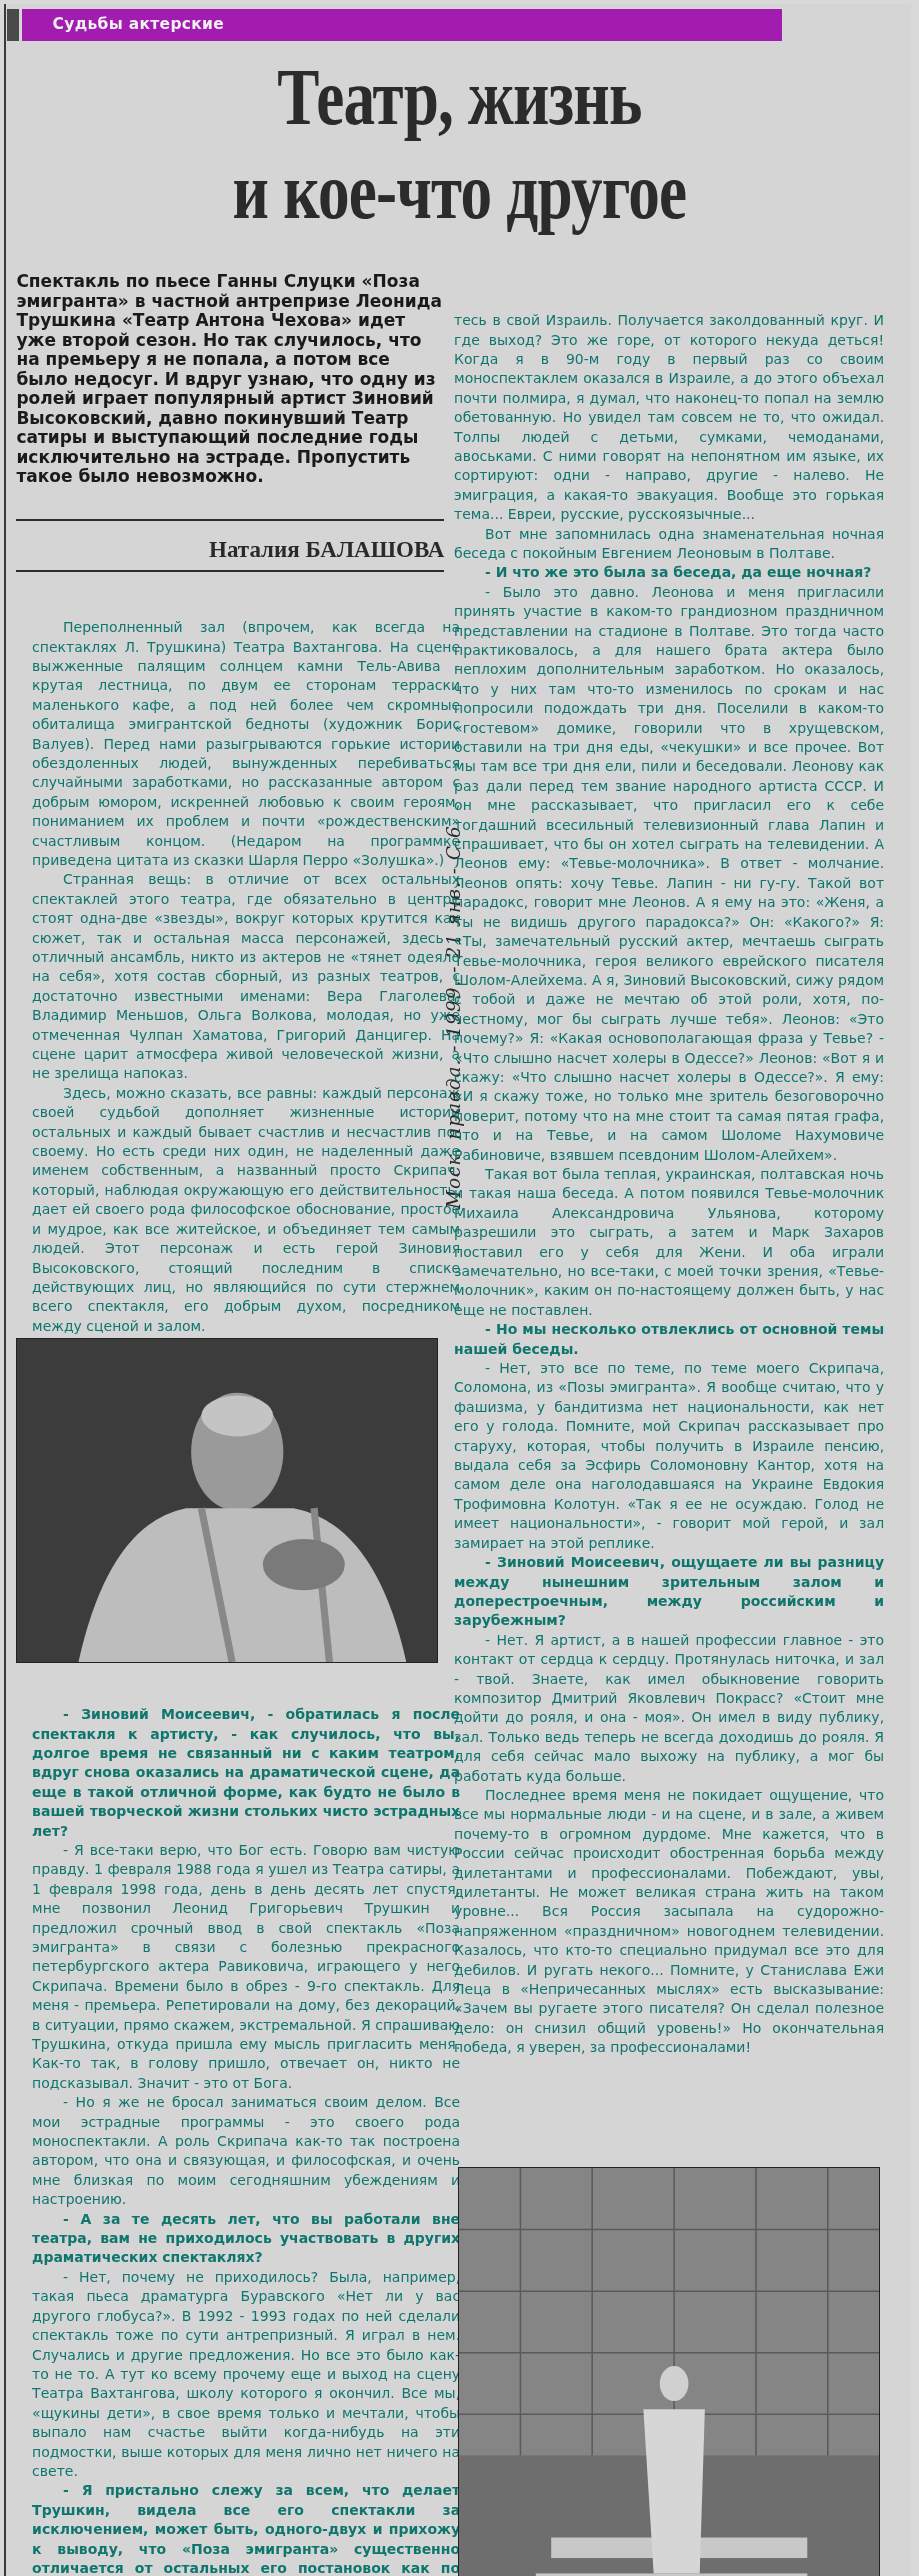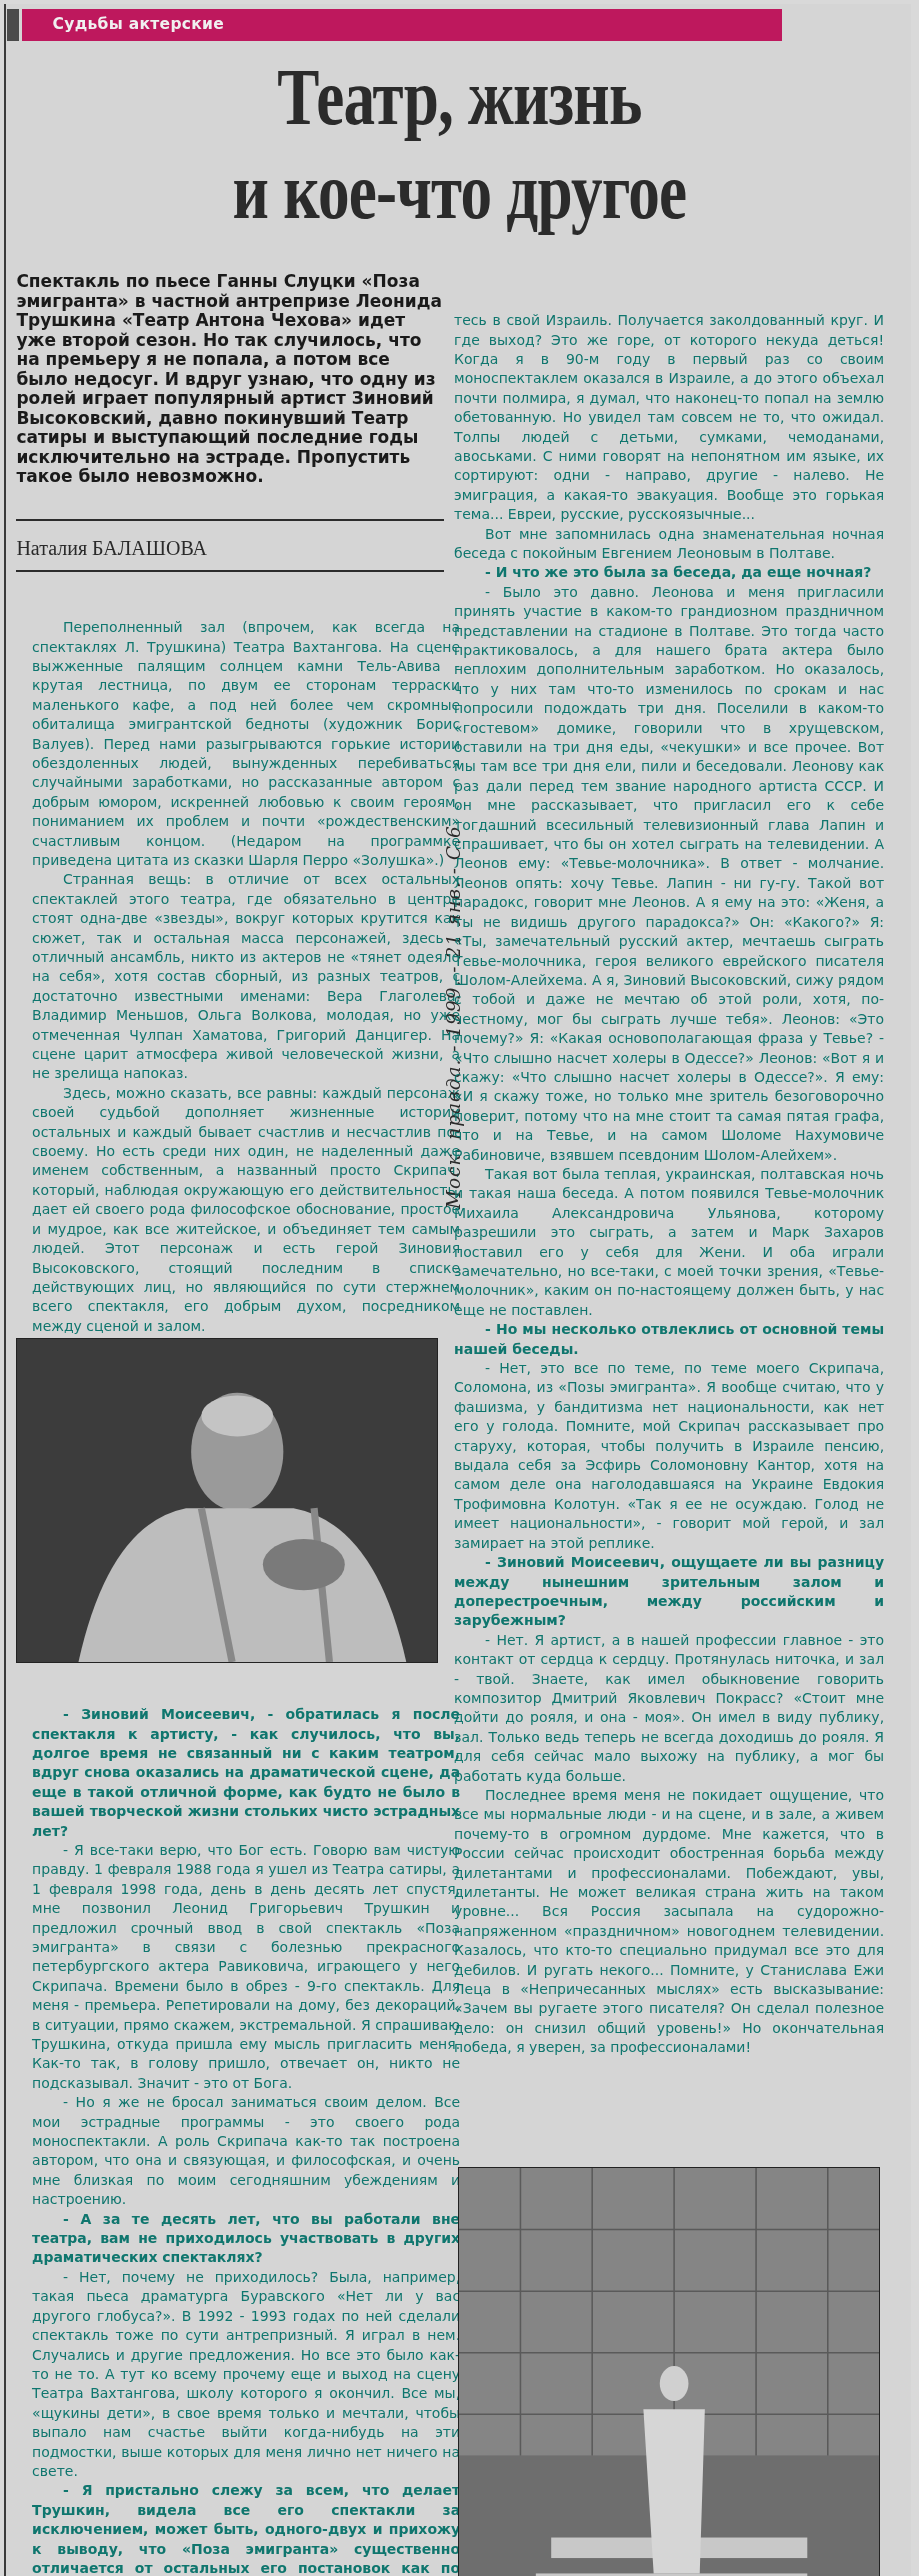--- a/index.html
+++ b/index.html
@@ -11,21 +11,21 @@
     position: relative;
     overflow: hidden;
   }
   .page {
     position: absolute; left: 4.1px; top: 4.1px; width: 907px; height: 3212px;
     background: #d5d5d5;
     border-left: 2.1px solid #3a3a3a;
   }
   .rubric-bar {
     position: absolute; left: 15.5px; top: 5.2px; width: 760px; height: 32px;
-    background: #be185d;
+    background: #a21caf;
   }
   .rubric-bar .stub {
     position: absolute; left: -14.4px; top: 0; width: 11.3px; height: 32px; background: #4a4a4a;
   }
   .rubric-text {
     position: absolute; left: 31px; top: 6.2px;
     font-family: "DejaVu Sans", sans-serif; font-weight: bold;
     font-size: 15.5px; color: #f0f0f0; letter-spacing: 0.3px;
   }
   .headline {
@@ -42,22 +42,22 @@
     color: #0f766e;
   }
   .col-left { left: 26px; width: 428px; margin-top: 32px; }
   .col-right { left: 448px; width: 430px; }
   .lead {
     position: absolute; left: 10.3px; top: 268px; width: 428px;
     font-weight: bold; font-size: 17px; line-height: 19.5px; color: #1a1a1a;
   }
   .rule { position: absolute; left: 10.3px; width: 428px; height: 2.1px; background: #2c2c2c; }
   .byline {
-    position: absolute; left: 10.3px; top: 533px; width: 428px; text-align: left;
-    font-family: "Liberation Serif", serif; font-weight: normal; font-size: 20px; color: #2a2a2a;
+    position: absolute; left: 10.3px; top: 533px; width: 428px; text-align: right;
+    font-family: "Liberation Serif", serif; font-weight: bold; font-size: 23px; color: #2a2a2a;
   }
   p { text-indent: 31px; }
   p.q { font-weight: bold; }
   .photo {
     position: absolute; border: 1px solid #222; overflow: hidden;
   }
   .photo1 { left: 10.3px; top: 1334px; width: 422px; height: 325px; background: #3a3a3a; }
   .photo2 { left: 452px; top: 2163px; width: 422px; height: 623px; background: #7a7a7a; }
   .handwrite {
     position: absolute; left: 437px; top: 690px; width: 26px; height: 515px;

